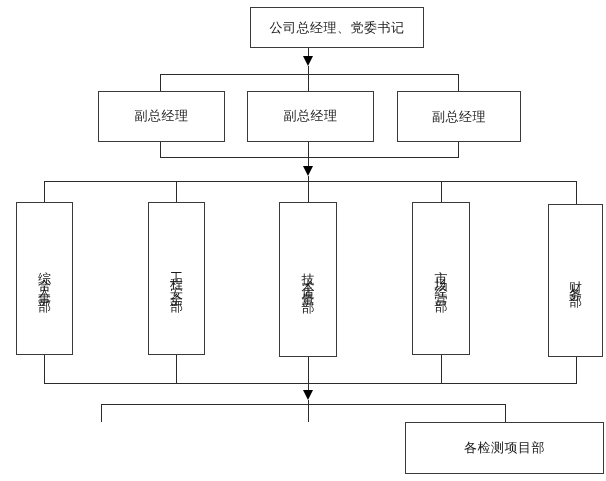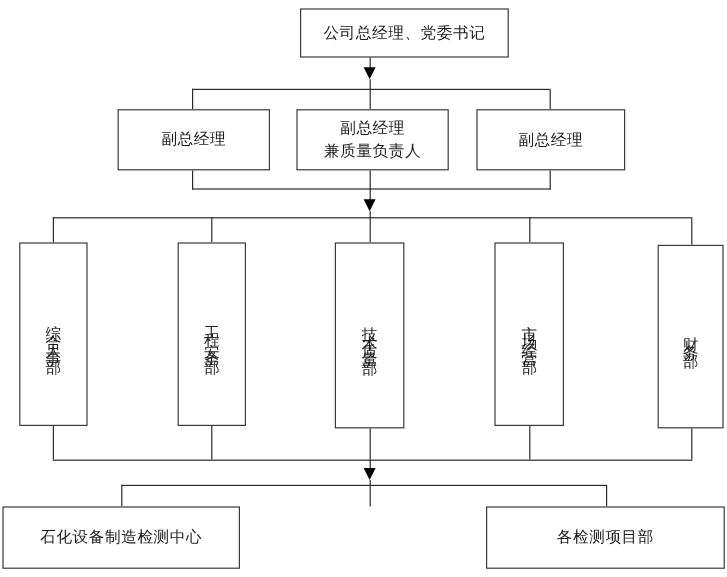--- a/index.html
+++ b/index.html
@@ -89,21 +89,20 @@
   <div class="hline" style="left:160px; top:74px; width:298px;"></div>
   <div class="vline" style="left:160px; top:74px; height:17px;"></div>
   <div class="vline" style="left:458px; top:74px; height:17px;"></div>
 
   <div class="node two-line" style="left:98px; top:91px; width:127px; height:51px; flex-direction:column;">
     <span>副总经理</span>
   </div>
 
   <div class="node two-line" style="left:247px; top:91px; width:127px; height:51px; flex-direction:column;">
     <span>副总经理</span>
-    <span>兼质量负责人</span>
   </div>
 
   <div class="node" style="left:397px; top:91px; width:124px; height:51px;">
     <span>副总经理</span>
   </div>
 
   <div class="vline" style="left:160px; top:142px; height:16px;"></div>
   <div class="vline" style="left:308px; top:142px; height:16px;"></div>
   <div class="vline" style="left:458px; top:142px; height:16px;"></div>
   <div class="hline" style="left:160px; top:157px; width:299px;"></div>
@@ -146,21 +145,18 @@
   <div class="hline" style="left:44px; top:383px; width:533px;"></div>
 
   <div class="vline" style="left:308px; top:383px; height:9px;"></div>
   <div class="arrow-down" style="left:303px; top:390px;"></div>
   <div class="vline" style="left:308px; top:400px; height:22px;"></div>
 
   <div class="hline" style="left:101px; top:404px; width:404px;"></div>
   <div class="vline" style="left:101px; top:404px; height:18px;"></div>
   <div class="vline" style="left:505px; top:404px; height:18px;"></div>
 
-  <div class="node" style="left:2px; top:422px; width:198px; height:52px;">
-    <span>石化设备制造检测中心</span>
-  </div>
 
   <div class="node" style="left:405px; top:422px; width:199px; height:52px;">
     <span>各检测项目部</span>
   </div>
 
 </div>
 
 </body></html>

